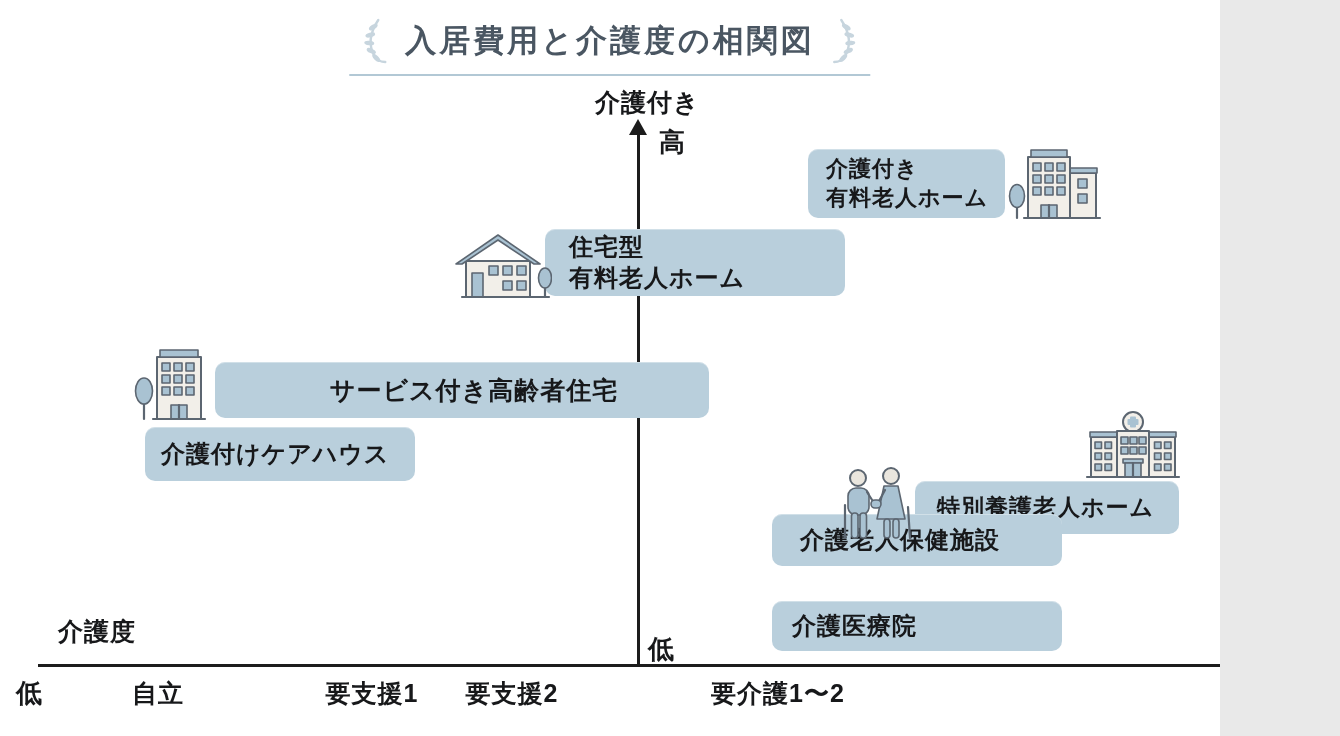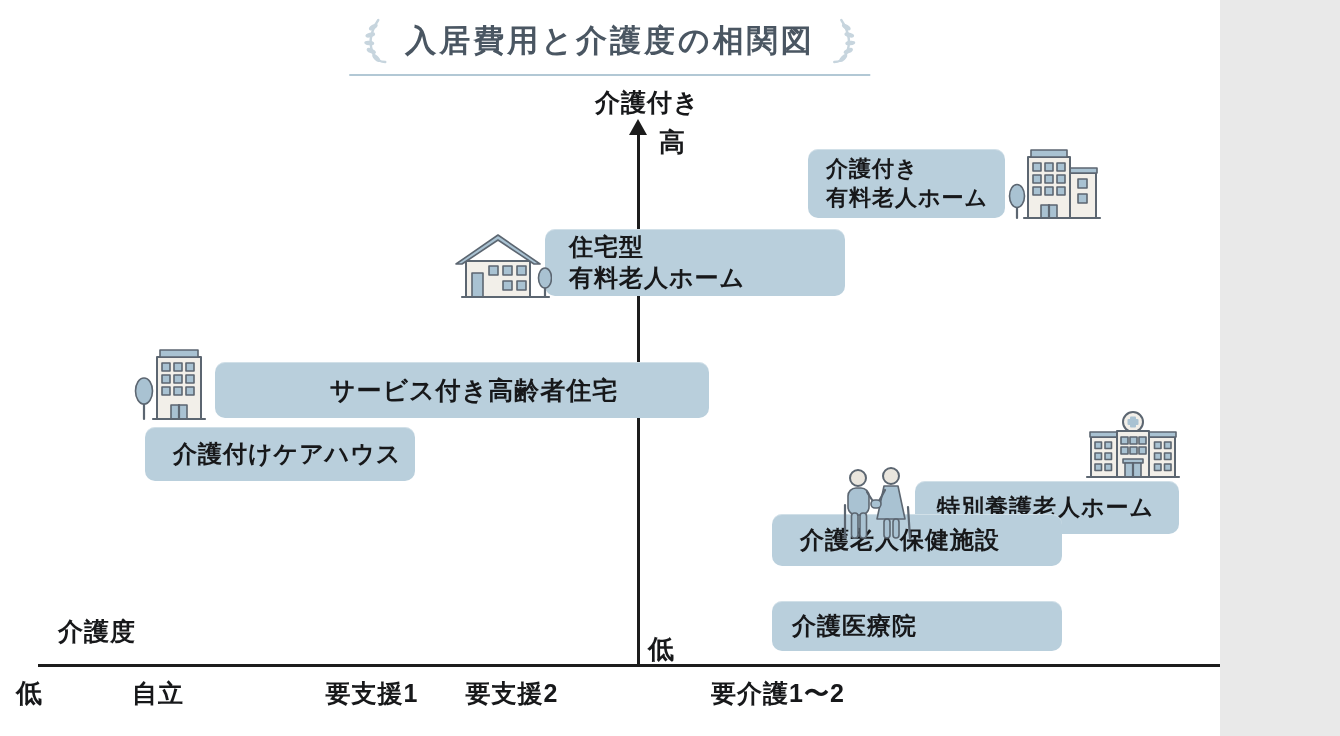--- a/index.html
+++ b/index.html
@@ -59,21 +59,21 @@
   .fbox{
     position:absolute;background:var(--box-fill);border-radius:10px;
     display:flex;flex-direction:column;justify-content:center;
     color:var(--text);font-weight:700;letter-spacing:1px;
     box-shadow:inset 0 1px 0 rgba(255,255,255,.35);
   }
   .fbox .ln{line-height:1.28;white-space:nowrap;}
   .fb-kaigotsuki{left:808px;top:149px;width:197px;height:69px;padding-left:18px;font-size:22px;}
   .fb-jutakugata{left:545px;top:229px;width:300px;height:67px;padding-left:24px;font-size:24px;}
   .fb-sakoju{left:215px;top:362px;width:494px;height:56px;align-items:center;font-size:25px;padding-left:24px;}
-  .fb-carehouse{left:145px;top:427px;width:270px;height:54px;padding-left:28px;font-size:24px;}
+  .fb-carehouse{left:145px;top:427px;width:270px;height:54px;padding-left:16px;font-size:24px;}
   .fb-tokuyo{left:915px;top:481px;width:264px;height:53px;padding-left:22px;font-size:23px;}
   .fb-rouken{left:772px;top:514px;width:290px;height:52px;padding-left:28px;font-size:24px;}
   .fb-iryoin{left:772px;top:601px;width:290px;height:50px;padding-left:20px;font-size:24px;}
   
   .icon{position:absolute;}
   .ic-body{fill:var(--icon-body);stroke:var(--icon-outline);stroke-width:2;stroke-linejoin:round;}
   .ic-acc{fill:var(--icon-accent);stroke:var(--icon-outline);stroke-width:1.6;stroke-linejoin:round;}
   .ic-line{stroke:var(--icon-outline);stroke-width:2.2;stroke-linecap:round;fill:none;}
   .ic-head{fill:#eae6de;stroke:var(--icon-outline);stroke-width:2;}
 </style>

